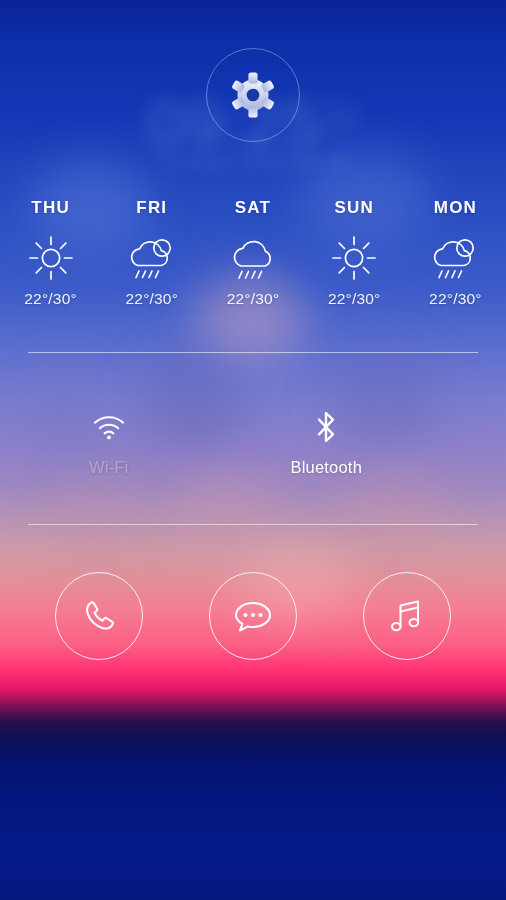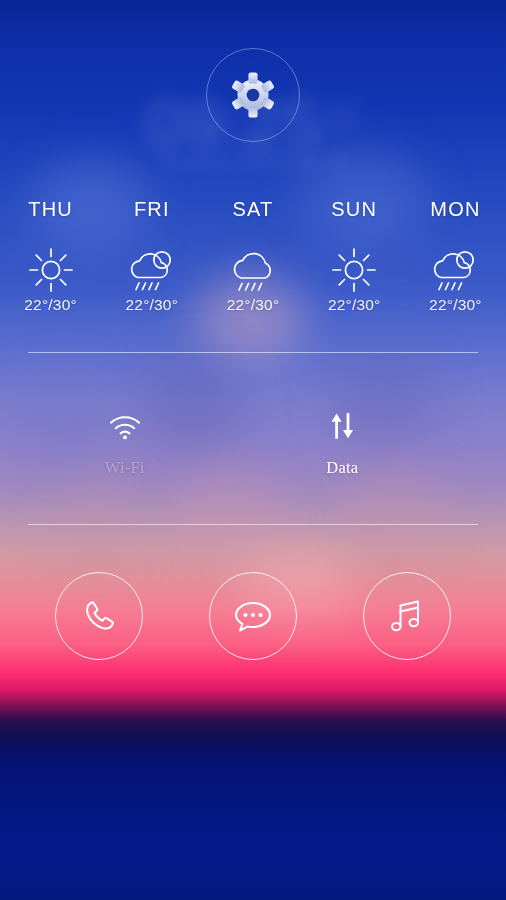--- a/index.html
+++ b/index.html
@@ -112,60 +112,59 @@
     width: 506px;
     display: flex;
   }
   .weather-col {
     flex: 1 1 0;
     display: flex;
     flex-direction: column;
     align-items: center;
   }
   .w-day {
-    font-size: 20px;
+    font-size: 17px;
     color: #ffffff;
     letter-spacing: 1.2px;
-    font-weight: 400;
-    margin-bottom: 23px;
+    font-weight: 700;
+    margin-bottom: 14px;
     text-shadow: 0 1px 3px rgba(0,0,0,0.18);
   }
   .w-icon {
     height: 52px;
     display: flex;
     align-items: center;
     justify-content: center;
   }
   .w-temp {
     font-size: 15.5px;
     color: rgba(255,255,255,0.92);
-    margin-top: 0;
+    margin-top: 6px;
     letter-spacing: 0.2px;
     text-shadow: 0 1px 3px rgba(0,0,0,0.18);
   }
 
   
   .divider {
     position: absolute;
     left: 28px;
     width: 450px;
     height: 1px;
     background: rgba(255,255,255,0.55);
   }
   .divider.d1 { top: 352px; }
   .divider.d2 { top: 524px; }
 
   
   .toggle-row {
     position: absolute;
-    left: 16px;
+    left: 0;
     top: 408px;
     width: 435px;
     display: flex;
-    font-family: Liberation Serif, serif;
   }
   .toggle-col {
     flex: 1 1 0;
     display: flex;
     flex-direction: column;
     align-items: center;
   }
   .t-icon {
     height: 38px;
     display: flex;
@@ -346,32 +345,31 @@
         <svg width="34" height="26" viewBox="0 0 34 26" fill="none" stroke="#ffffff" stroke-width="2.1" stroke-linecap="round">
           <path d="M3 8.6 A21 21 0 0 1 31 8.6"></path>
           <path d="M7.8 14.2 A14 14 0 0 1 26.2 14.2"></path>
           <path d="M12.6 19.4 A7.2 7.2 0 0 1 21.4 19.4"></path>
           <circle cx="17" cy="23.4" r="1.9" fill="#ffffff" stroke="none"></circle>
         </svg>
       </div>
       <div class="t-label off">Wi-Fi</div>
     </div>
 
+
+
+
     <div class="toggle-col">
       <div class="t-icon">
-        <svg width="30" height="30" viewBox="0 0 30 30" fill="#ffffff">
-          <path d="M10 29 L10 10.5 L6 10.5 L11.5 1.5 L17 10.5 L13 10.5 L13 29 Z" transform="translate(-1,0) scale(0.92)"></path>
-          <path d="M20 1 L20 19.5 L24 19.5 L18.5 28.5 L13 19.5 L17 19.5 L17 1 Z" transform="translate(4,0) scale(0.92)"></path>
-        </svg>
-      </div>
-      <div class="t-label">Data</div>
-    </div>
-
-
-
+        <svg width="24" height="34" viewBox="0 0 24 34" fill="none" stroke="#ffffff" stroke-width="2.4" stroke-linecap="round" stroke-linejoin="round">
+          <path d="M5 9.6 L19 24.4 L12 31 L12 3 L19 9.6 L5 24.4"></path>
+        </svg>
+      </div>
+      <div class="t-label">Bluetooth</div>
+    </div>
 
   </div>
 
   <div class="divider d2"></div>
 
   <div class="shortcut-row">
 
     <div class="shortcut">
       <span>
         <svg width="42" height="42" viewBox="0 0 42 42" fill="none" stroke="#ffffff" stroke-width="2.1" stroke-linecap="round" stroke-linejoin="round">

